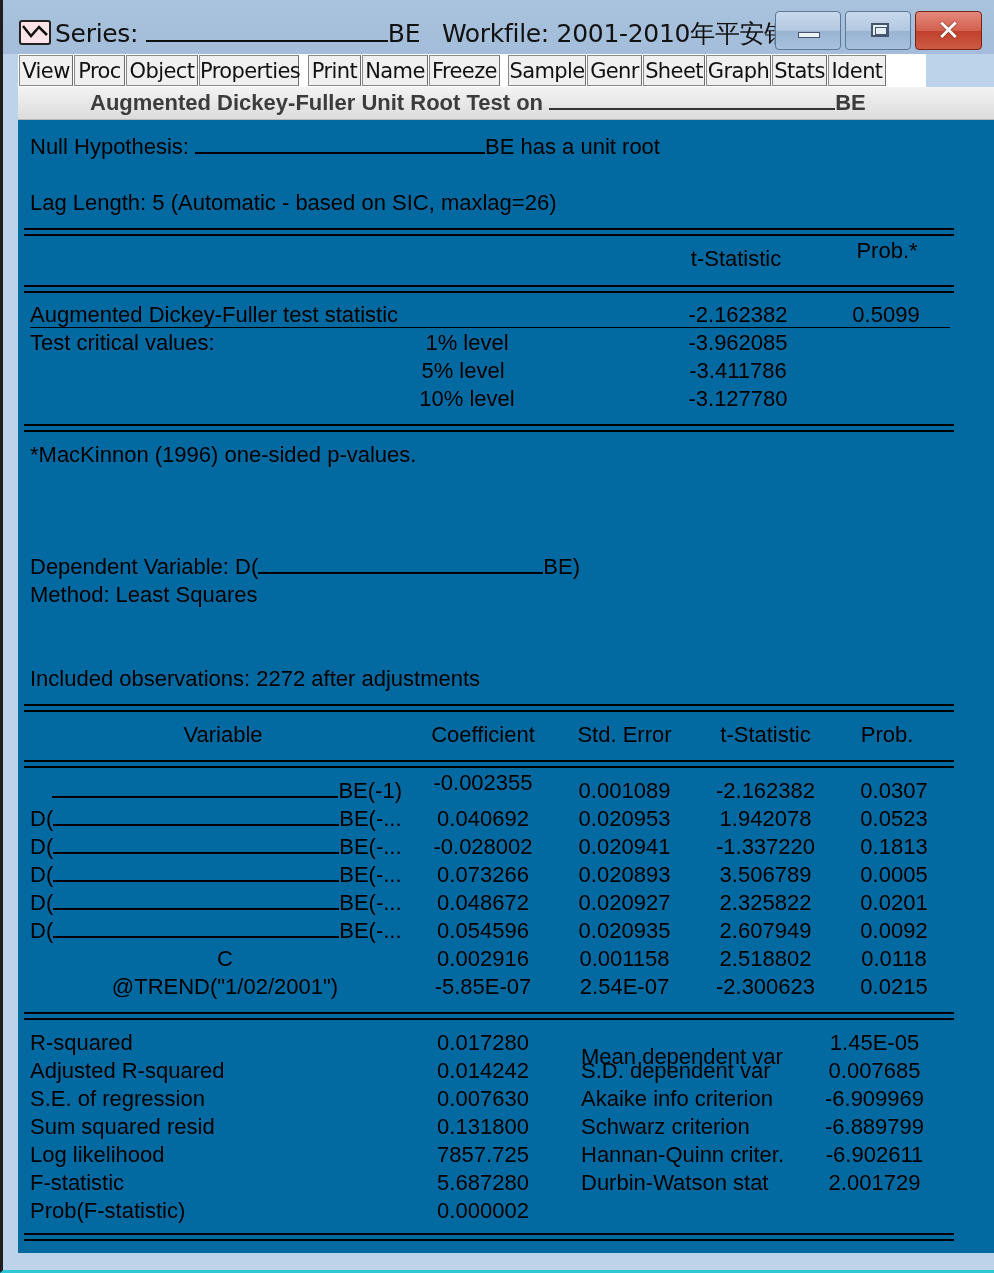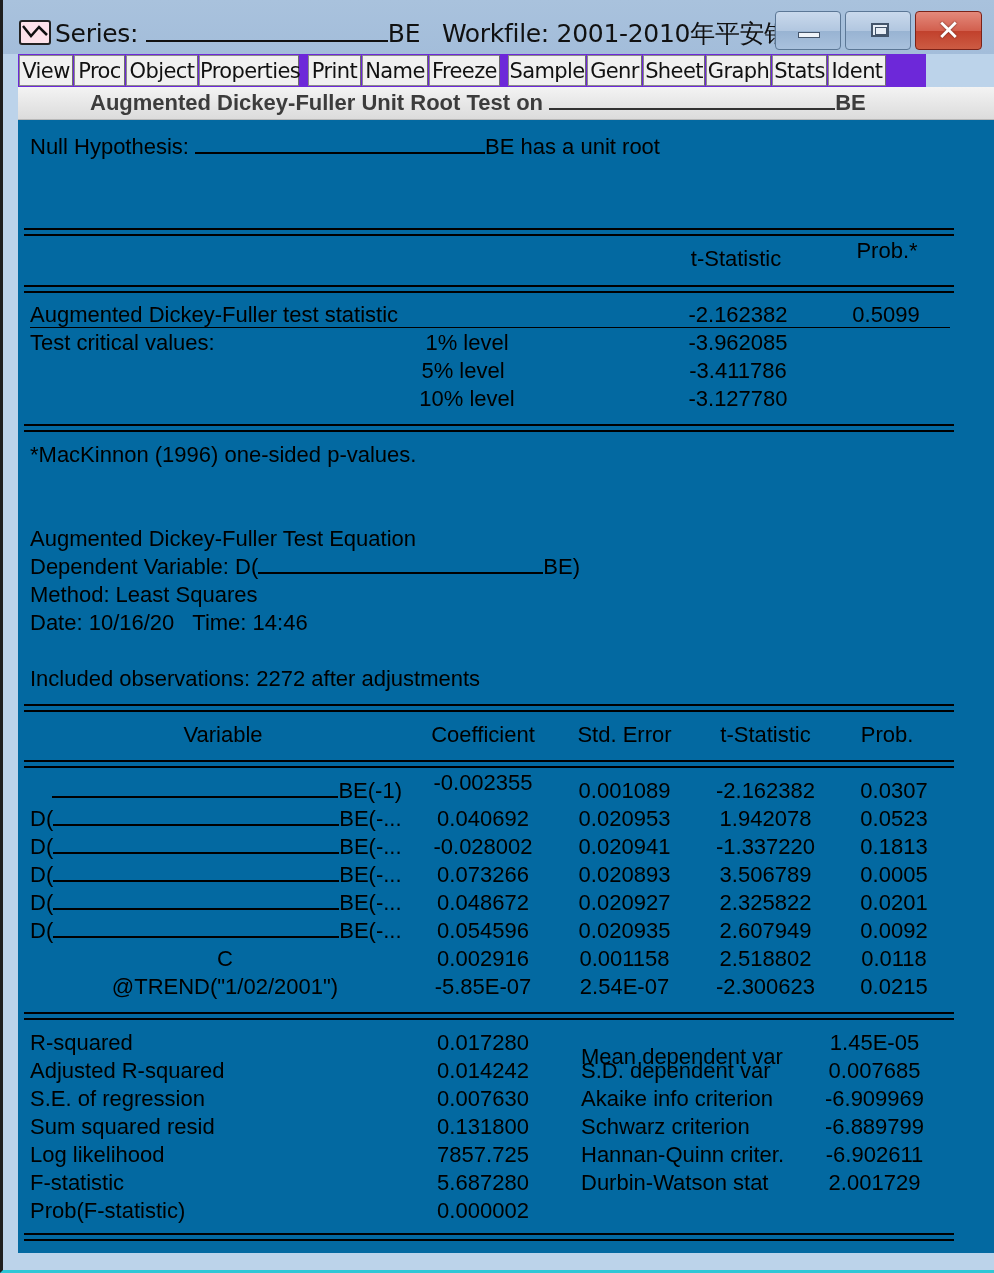--- a/index.html
+++ b/index.html
@@ -37,21 +37,21 @@
   .btn-close { left: 912px; width: 67px; border-color: #7b2218;
     background: linear-gradient(#e4897b 0%, #d2604f 50%, #c1402c 51%, #cc5b43 100%); }
   .glyph-min { position: absolute; left: 22px; top: 20px; width: 22px; height: 6px; background: #eef3f9; border: 1px solid #44556b; }
   .glyph-max { position: absolute; left: 25px; top: 11px; width: 18px; height: 14px; border: 2px solid #44556b; background: #e8eef6; }
   .glyph-max::after { content: ""; position: absolute; left: 2px; top: 2px; width: 10px; height: 6px; border: 1px solid #44556b; }
   .glyph-close { position: absolute; left: 0; top: 0; width: 100%; height: 100%; color: #fff; font-size: 28px; font-weight: bold; text-align: center; line-height: 37px; font-family: "DejaVu Sans", sans-serif; text-shadow: 0 0 2px #5a1a10; }
 
   
   .toolbar {
     position: absolute; left: 15px; top: 54px; width: 908px; height: 33px;
-    background: #6d28d9;
+    background: #ffffff;
   }
   .tb-btn {
     position: absolute; top: 1px; height: 31px; background: #f0f0f0;
     border: 1px solid #8a8a8a; border-right-color: #6d6d6d;
     font-size: 21px; color: #111; line-height: 30px; text-align: center;
     font-family: "DejaVu Sans", sans-serif; letter-spacing: -0.6px;
   }
 
   
   .view-header {
@@ -125,20 +125,21 @@
       <span class="blank"></span><span>BE</span>
     </div>
   </div>
 
   <div class="content">
 
     <div class="txt" style="left:12px;top:14px">
       <span>Null Hypothesis:</span>
       <span class="blank-inline" style="width:290px"></span><span>BE has a unit root</span>
     </div>
+    <div class="txt" style="left:12px;top:70px">Lag Length: 5 (Automatic - based on SIC, maxlag=26)</div>
 
     <div class="hr" style="top:108px"></div>
     <div class="hr" style="top:114px"></div>
 
     <div class="txt r" style="left:640px;width:156px;top:126px">t-Statistic</div>
     <div class="txt r" style="left:820px;width:98px;top:118px">Prob.*</div>
 
     <div class="hr" style="top:165px"></div>
     <div class="hr" style="top:171px"></div>
 
@@ -153,26 +154,24 @@
     <div class="txt r" style="left:380px;width:130px;top:238px">5% level</div>
     <div class="txt r" style="left:640px;width:160px;top:238px">-3.411786</div>
     <div class="txt r" style="left:380px;width:138px;top:266px">10% level</div>
     <div class="txt r" style="left:640px;width:160px;top:266px">-3.127780</div>
 
     <div class="hr" style="top:304px"></div>
     <div class="hr" style="top:310px"></div>
 
     <div class="txt" style="left:12px;top:322px">*MacKinnon (1996) one-sided p-values.</div>
 
-    <div class="txt" style="left:12px;top:406px">Augmented Dickey-Fuller Test Equation</div>
     <div class="txt" style="left:12px;top:434px">
       <span>Dependent Variable: D(</span><span class="blank-inline" style="width:285px"></span><span>BE)</span>
     </div>
     <div class="txt" style="left:12px;top:462px">Method: Least Squares</div>
-    <div class="txt" style="left:12px;top:490px;white-space:pre">Date: 10/16/20   Time: 14:46</div>
     <div class="txt" style="left:12px;top:546px">Included observations: 2272 after adjustments</div>
 
     <div class="hr" style="top:584px"></div>
     <div class="hr" style="top:590px"></div>
 
     <div class="txt c" style="left:100px;width:210px;top:602px">Variable</div>
     <div class="txt r" style="left:400px;width:130px;top:602px">Coefficient</div>
     <div class="txt r" style="left:540px;width:133px;top:602px">Std. Error</div>
     <div class="txt r" style="left:680px;width:135px;top:602px">t-Statistic</div>
     <div class="txt r" style="left:820px;width:98px;top:602px">Prob.</div>

